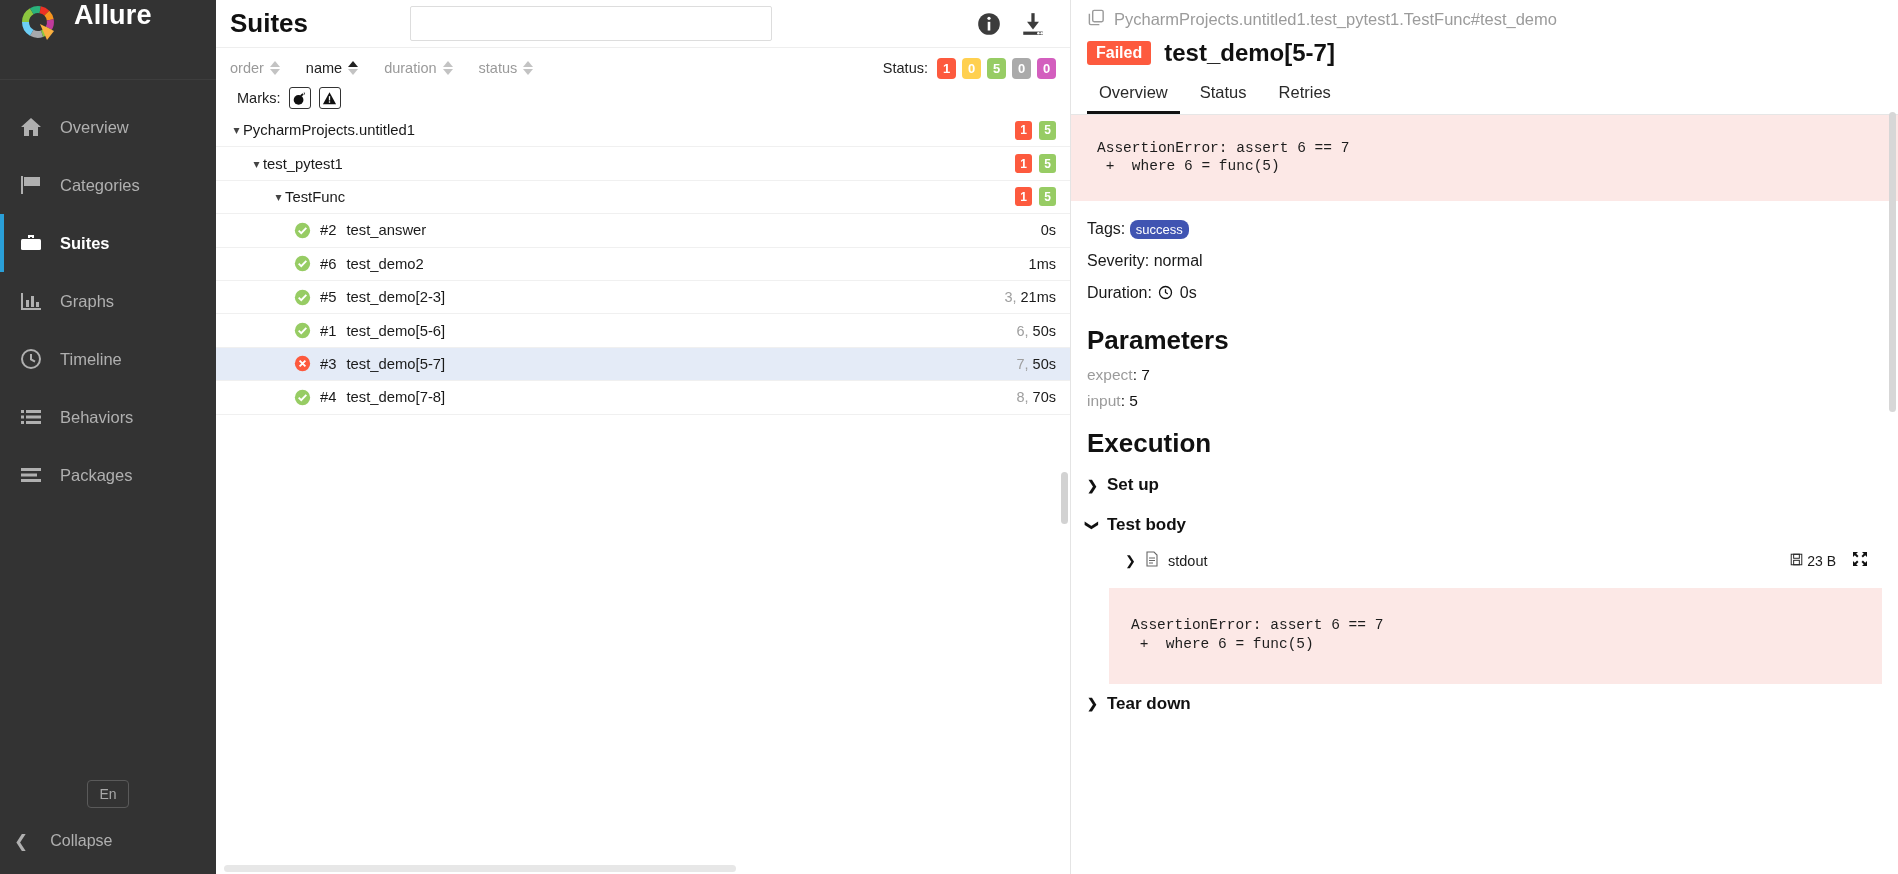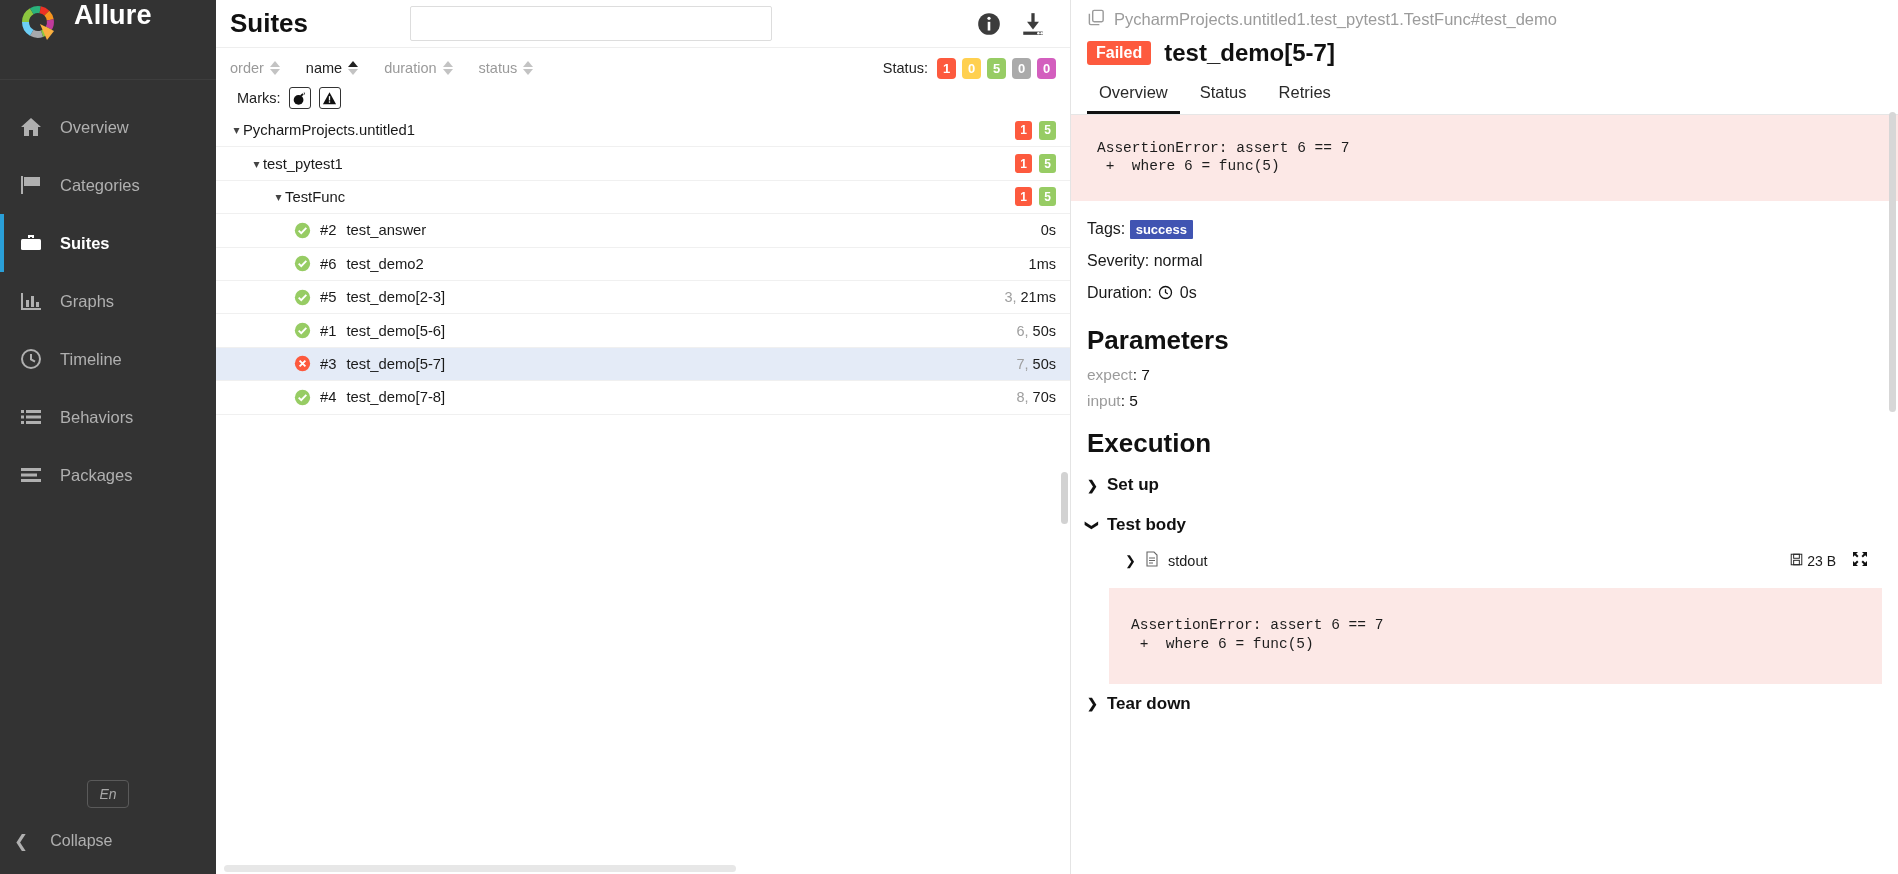--- a/index.html
+++ b/index.html
@@ -44,21 +44,21 @@
   }
   .nav-item.active { color: #ffffff; font-weight: bold; }
   .nav-item.active::before {
     content: ""; position: absolute; left: 0; top: 0;
     width: 4px; height: 58px; background: #2a9fd8;
   }
   .sidebar-bottom {
     position: absolute; bottom: 0; left: 0; right: 0;
     padding-bottom: 14px;
   }
-  .lang-wrap { display: flex; justify-content: center; padding-bottom: 14px; font-style: italic; }
+  .lang-wrap { display: flex; justify-content: center; padding-bottom: 14px; }
   .lang-btn {
     border: 1px solid #5a5a5a; border-radius: 4px;
     color: #a8a8a8; font-size: 14px;
     padding: 5px 11px; cursor: pointer;
   }
   .collapse-row {
     display: flex; align-items: center; gap: 22px;
     padding-left: 14px; color: #b0b0b0; font-size: 16px;
     height: 38px; cursor: pointer;
   }
@@ -184,21 +184,21 @@
   .err-block {
     background: #fce8e6; color: #1d1d1d;
     font-family: "Liberation Mono", monospace; font-size: 14.5px;
     line-height: 1.25; padding: 24px 0 26px 26px;
     white-space: pre;
   }
   .meta { padding: 12px 0 0 16px; font-size: 16px; color: #1a1a1a; }
   .meta-line { padding: 7px 0; }
   .tag-chip {
     background: #4054b2; color: #fff; font-size: 13px;
-    padding: 2px 6px; border-radius: 1px; font-weight: bold;
+    padding: 2px 6px; border-radius: 8px; font-weight: normal;
   }
   .h-sec { font-size: 26px; font-weight: bold; color: #111; padding: 14px 0 6px 0; }
   .param-line { font-size: 15.5px; padding: 4px 0; color: #111; }
   .param-line .pk { color: #9b9b9b; }
   .exec-item {
     display: flex; align-items: center; gap: 9px;
     font-size: 17px; font-weight: bold; color: #111;
     padding: 10px 0; cursor: pointer;
   }
   .exec-caret { font-size: 13px; color: #111; width: 11px; }

